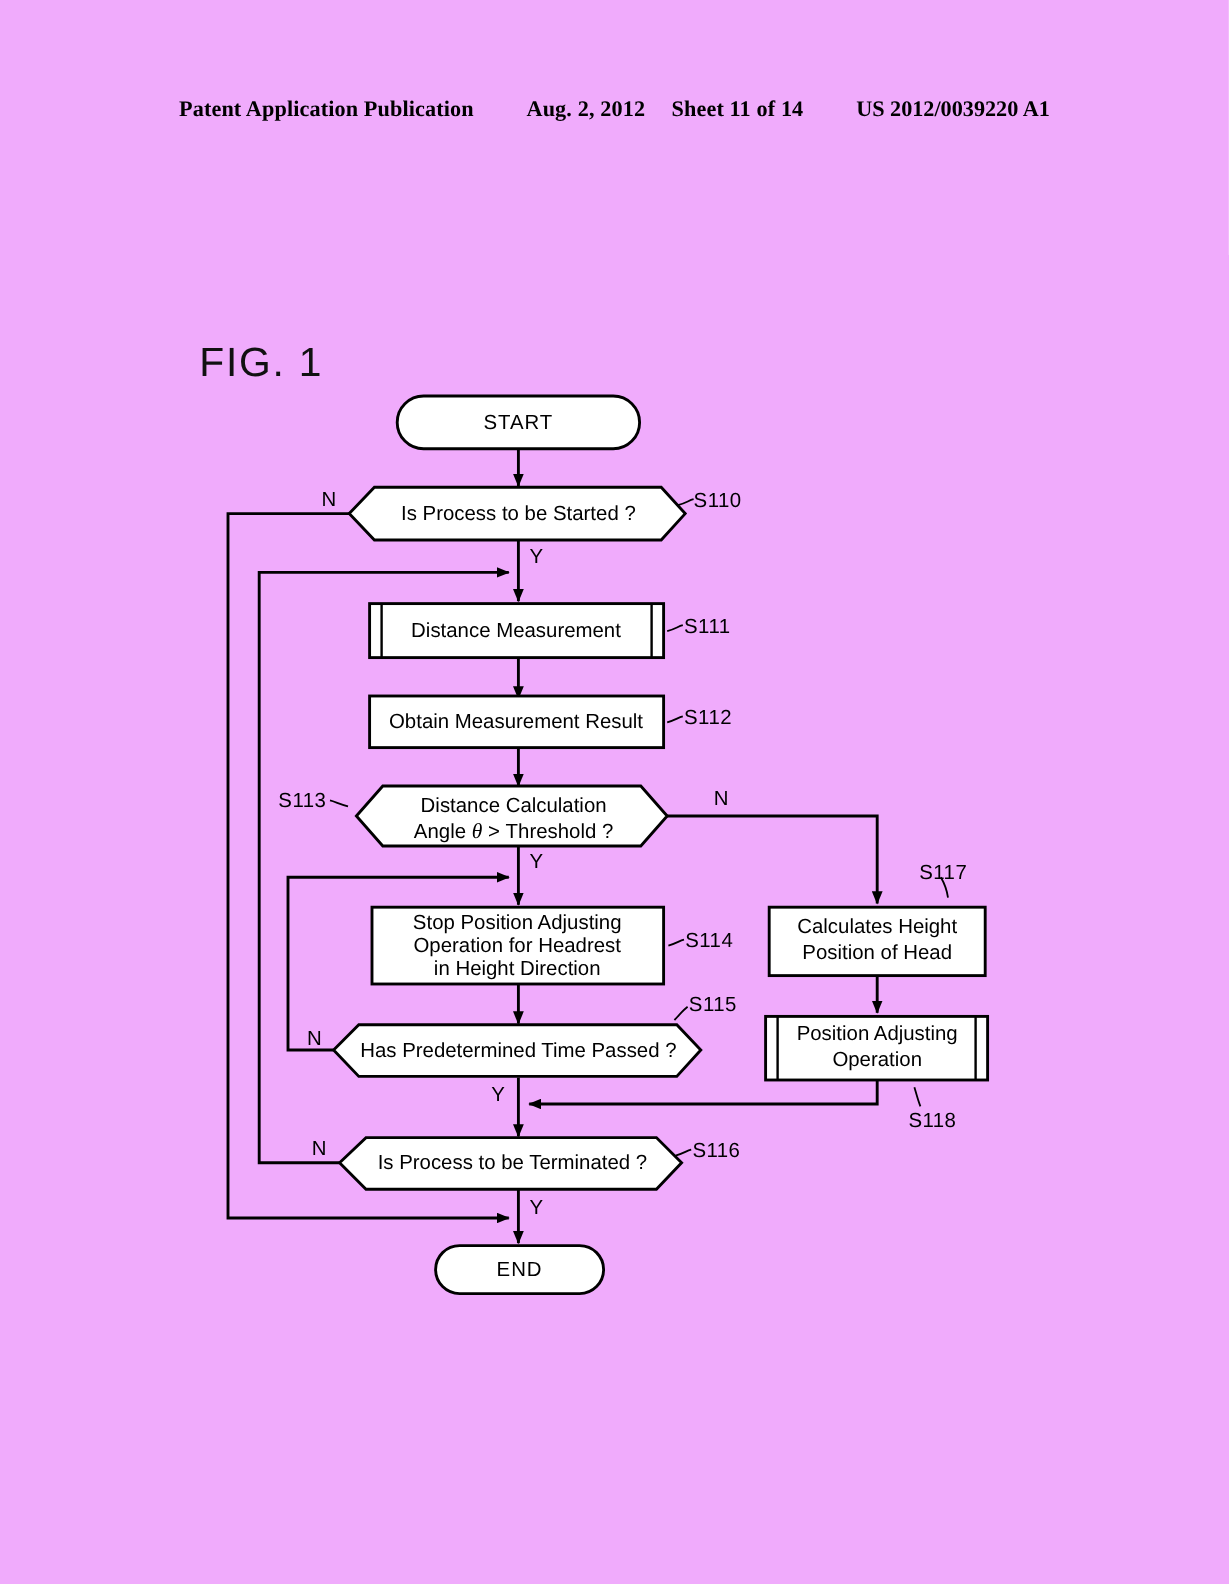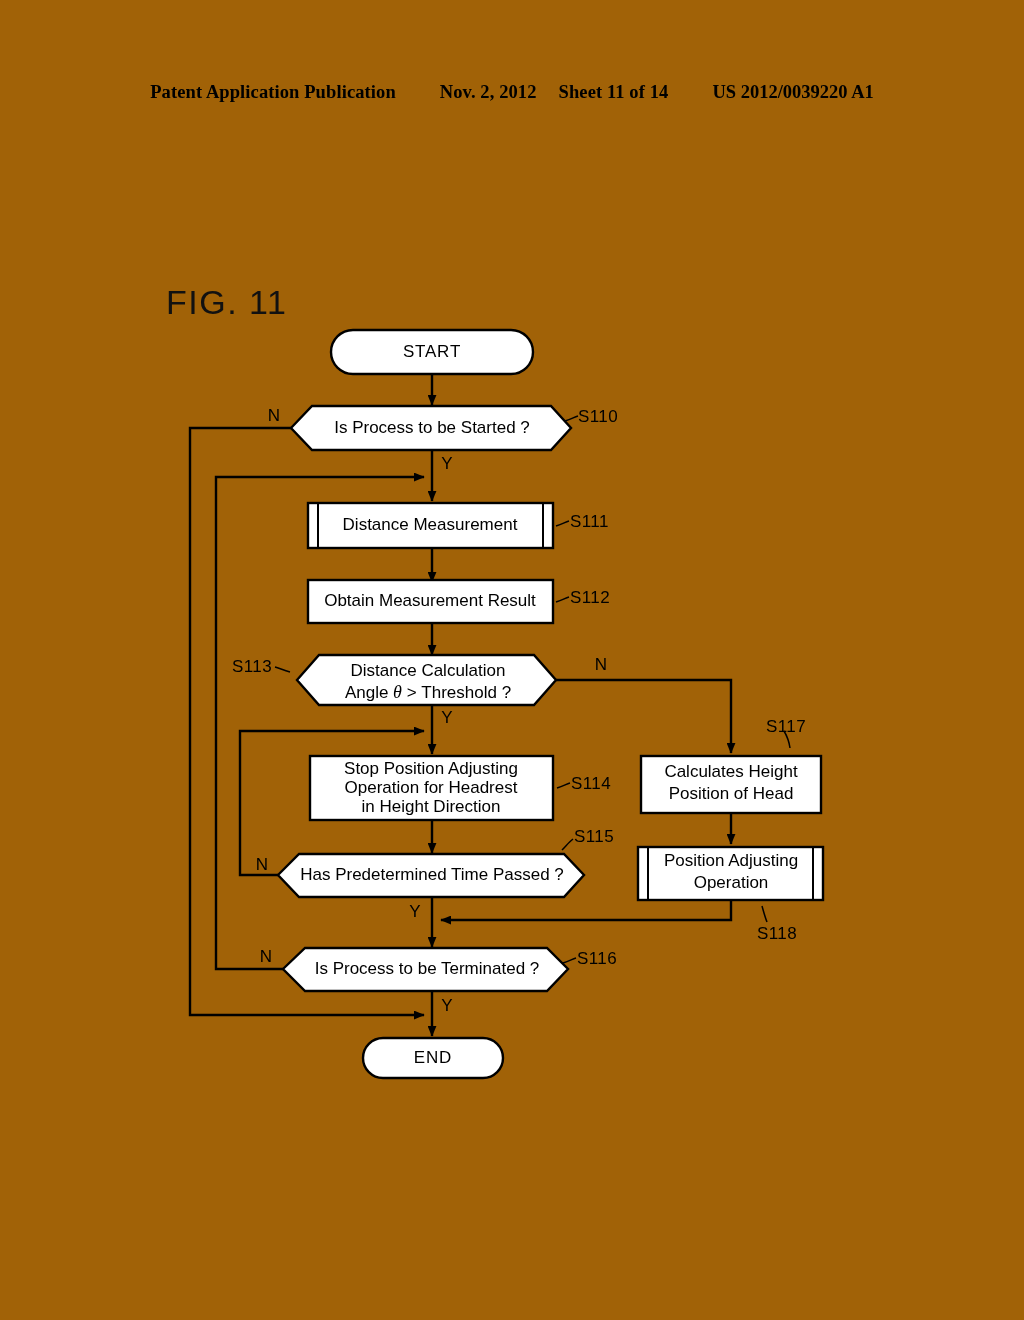--- a/index.html
+++ b/index.html
@@ -12,21 +12,21 @@
     height: 1320px;
     font-family: "Liberation Sans", sans-serif;
     color: #000000;
     position: relative;
     overflow: hidden;
   }
   #page {
     position: relative;
     width: 1024px;
     height: 1320px;
-    background: #a16207;
+    background: #f0abfc;
   }
   
   #patent-header {
     position: absolute;
     left: 0;
     top: 82px;
     width: 1024px;
     height: 34px;
     display: flex;
     flex-direction: row;
@@ -122,26 +122,26 @@
     font-size: 18px;
   }
 </style>
 </head>
 <body>
 
 <div id="page">
 
   <div id="patent-header">
     <span class="hdr-title">Patent Application Publication</span>
-    <span class="hdr-date">Nov. 2, 2012</span>
+    <span class="hdr-date">Aug. 2, 2012</span>
     <span class="hdr-sheet">Sheet 11 of 14</span>
     <span class="hdr-pubno">US 2012/0039220 A1</span>
   </div>
 
-  <div id="figure-label">FIG. 11</div>
+  <div id="figure-label">FIG. 1</div>
 
   <svg id="flowchart-svg" viewBox="0 0 1024 1320">
     <defs>
       <marker id="arrowhead" markerWidth="11" markerHeight="9" refX="10.2" refY="4.5" orient="auto" markerUnits="userSpaceOnUse">
         <path d="M0,0 L11,4.5 L0,9 Z" fill="#000000"></path>
       </marker>
     </defs>
 
     <g>
 

